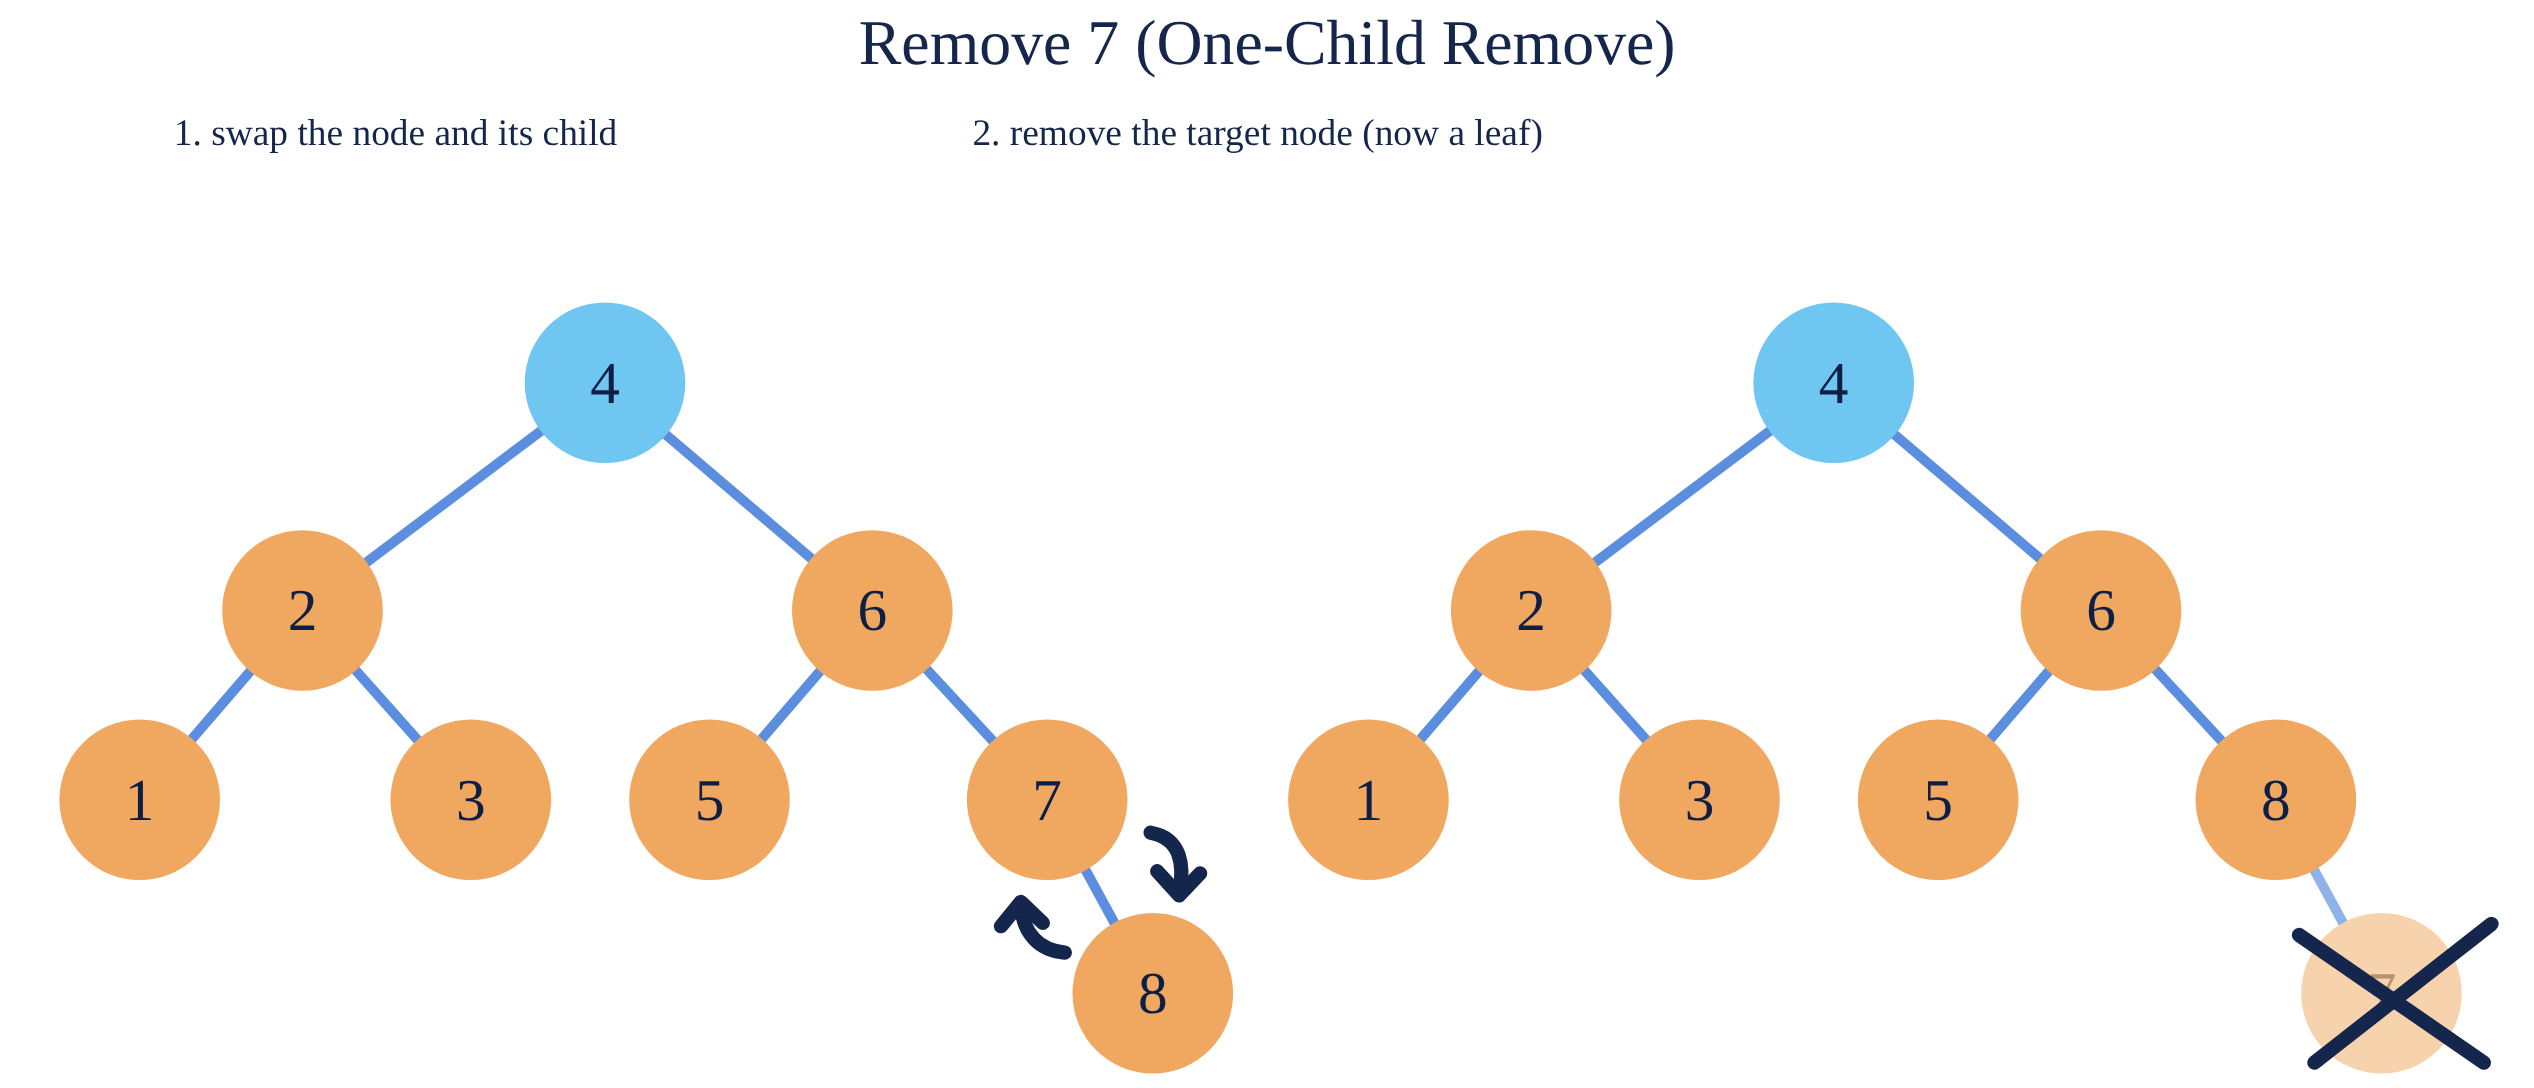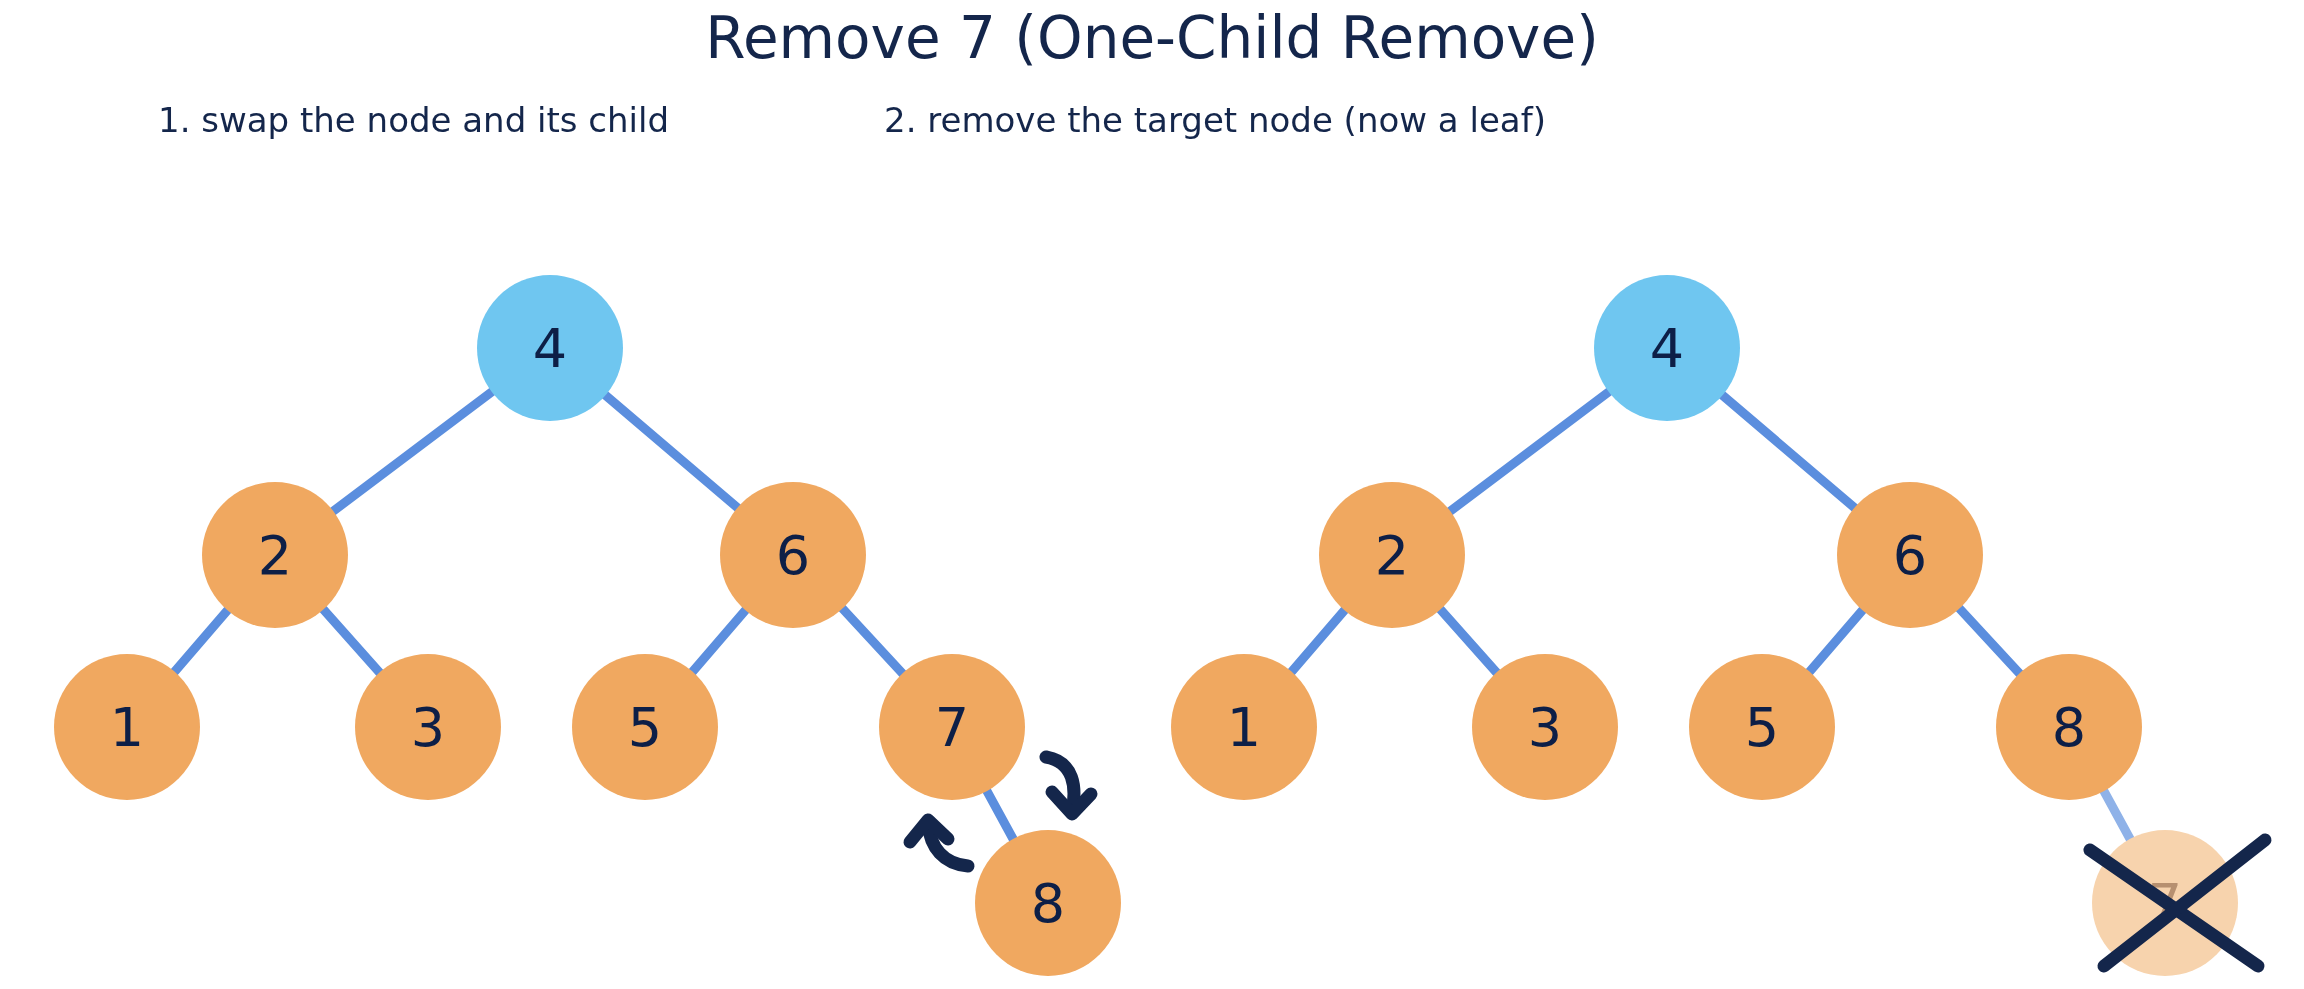--- a/index.html
+++ b/index.html
@@ -13,20 +13,21 @@
     height: 989px;
     overflow: hidden;
     font-family: "DejaVu Sans", "Liberation Sans", sans-serif;
     color: #14264b;
   }
   #stage {
     position: relative;
     width: 2304px;
     height: 868px;
     background: #fef9c3;
+    font-family: Liberation Serif, serif;
   }
   #figure-svg {
     position: absolute;
     left: 0;
     top: 0;
     width: 2304px;
     height: 989px;
     display: block;
   }
   .title-text {

